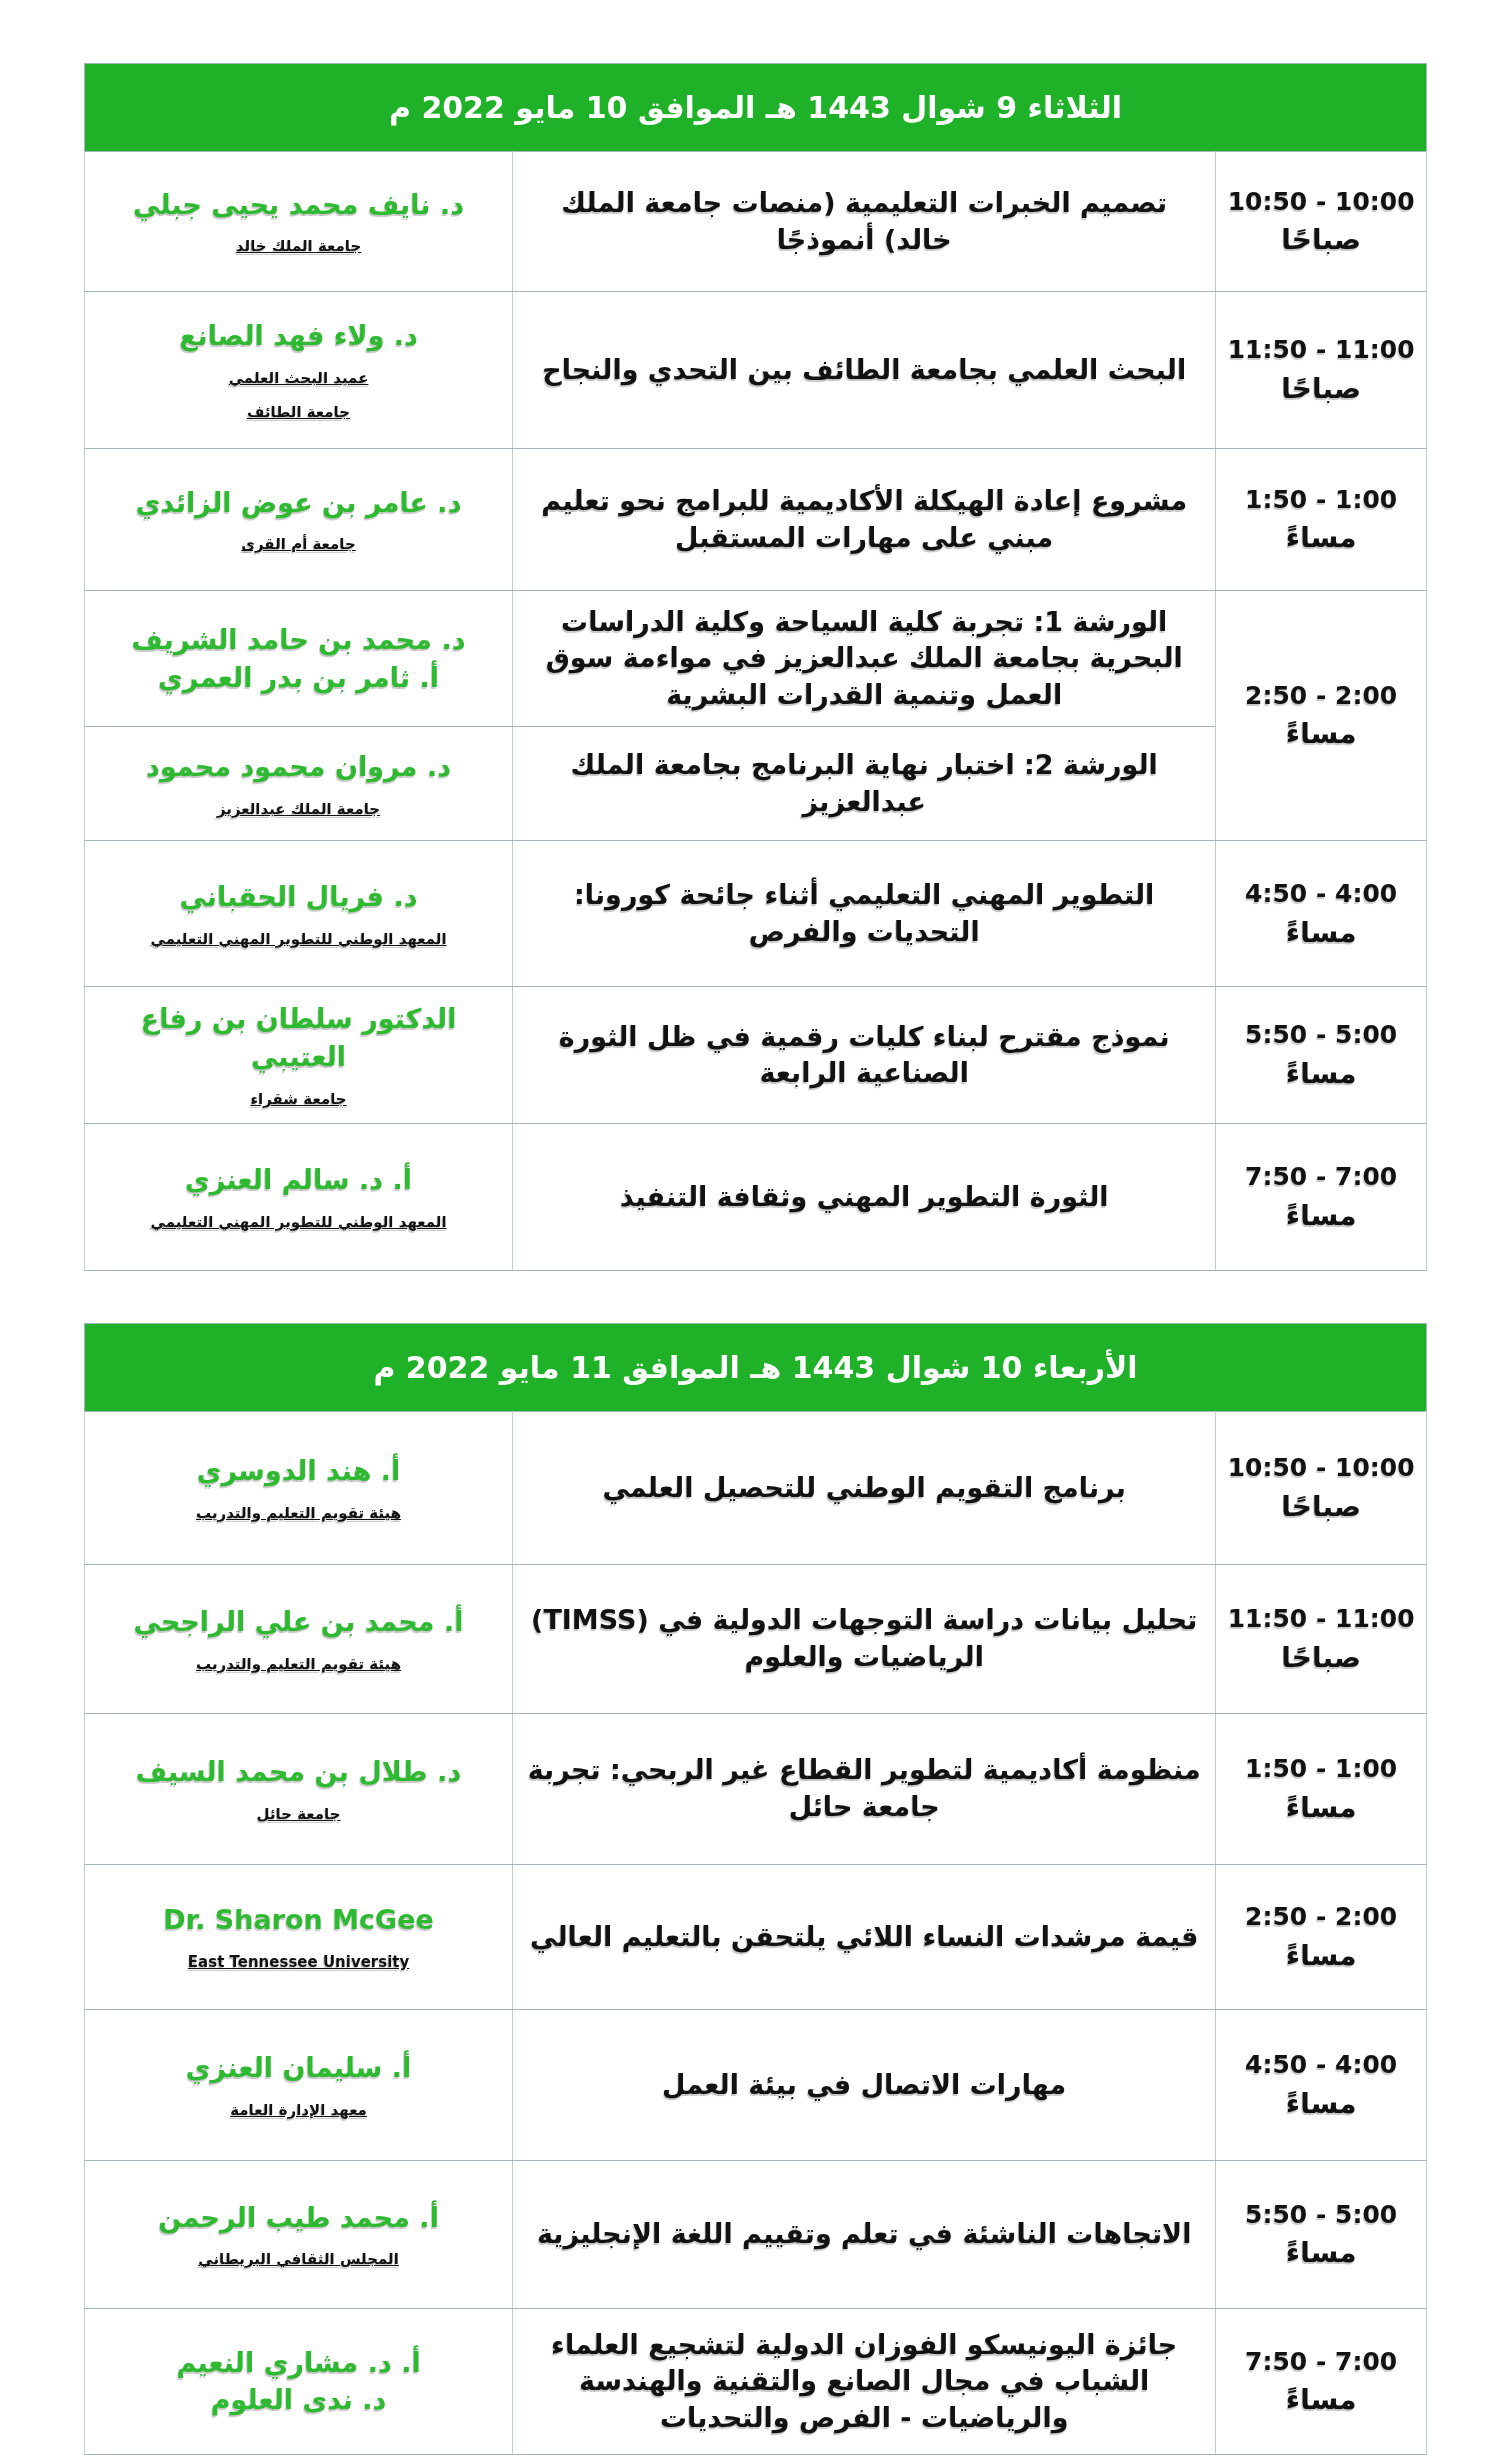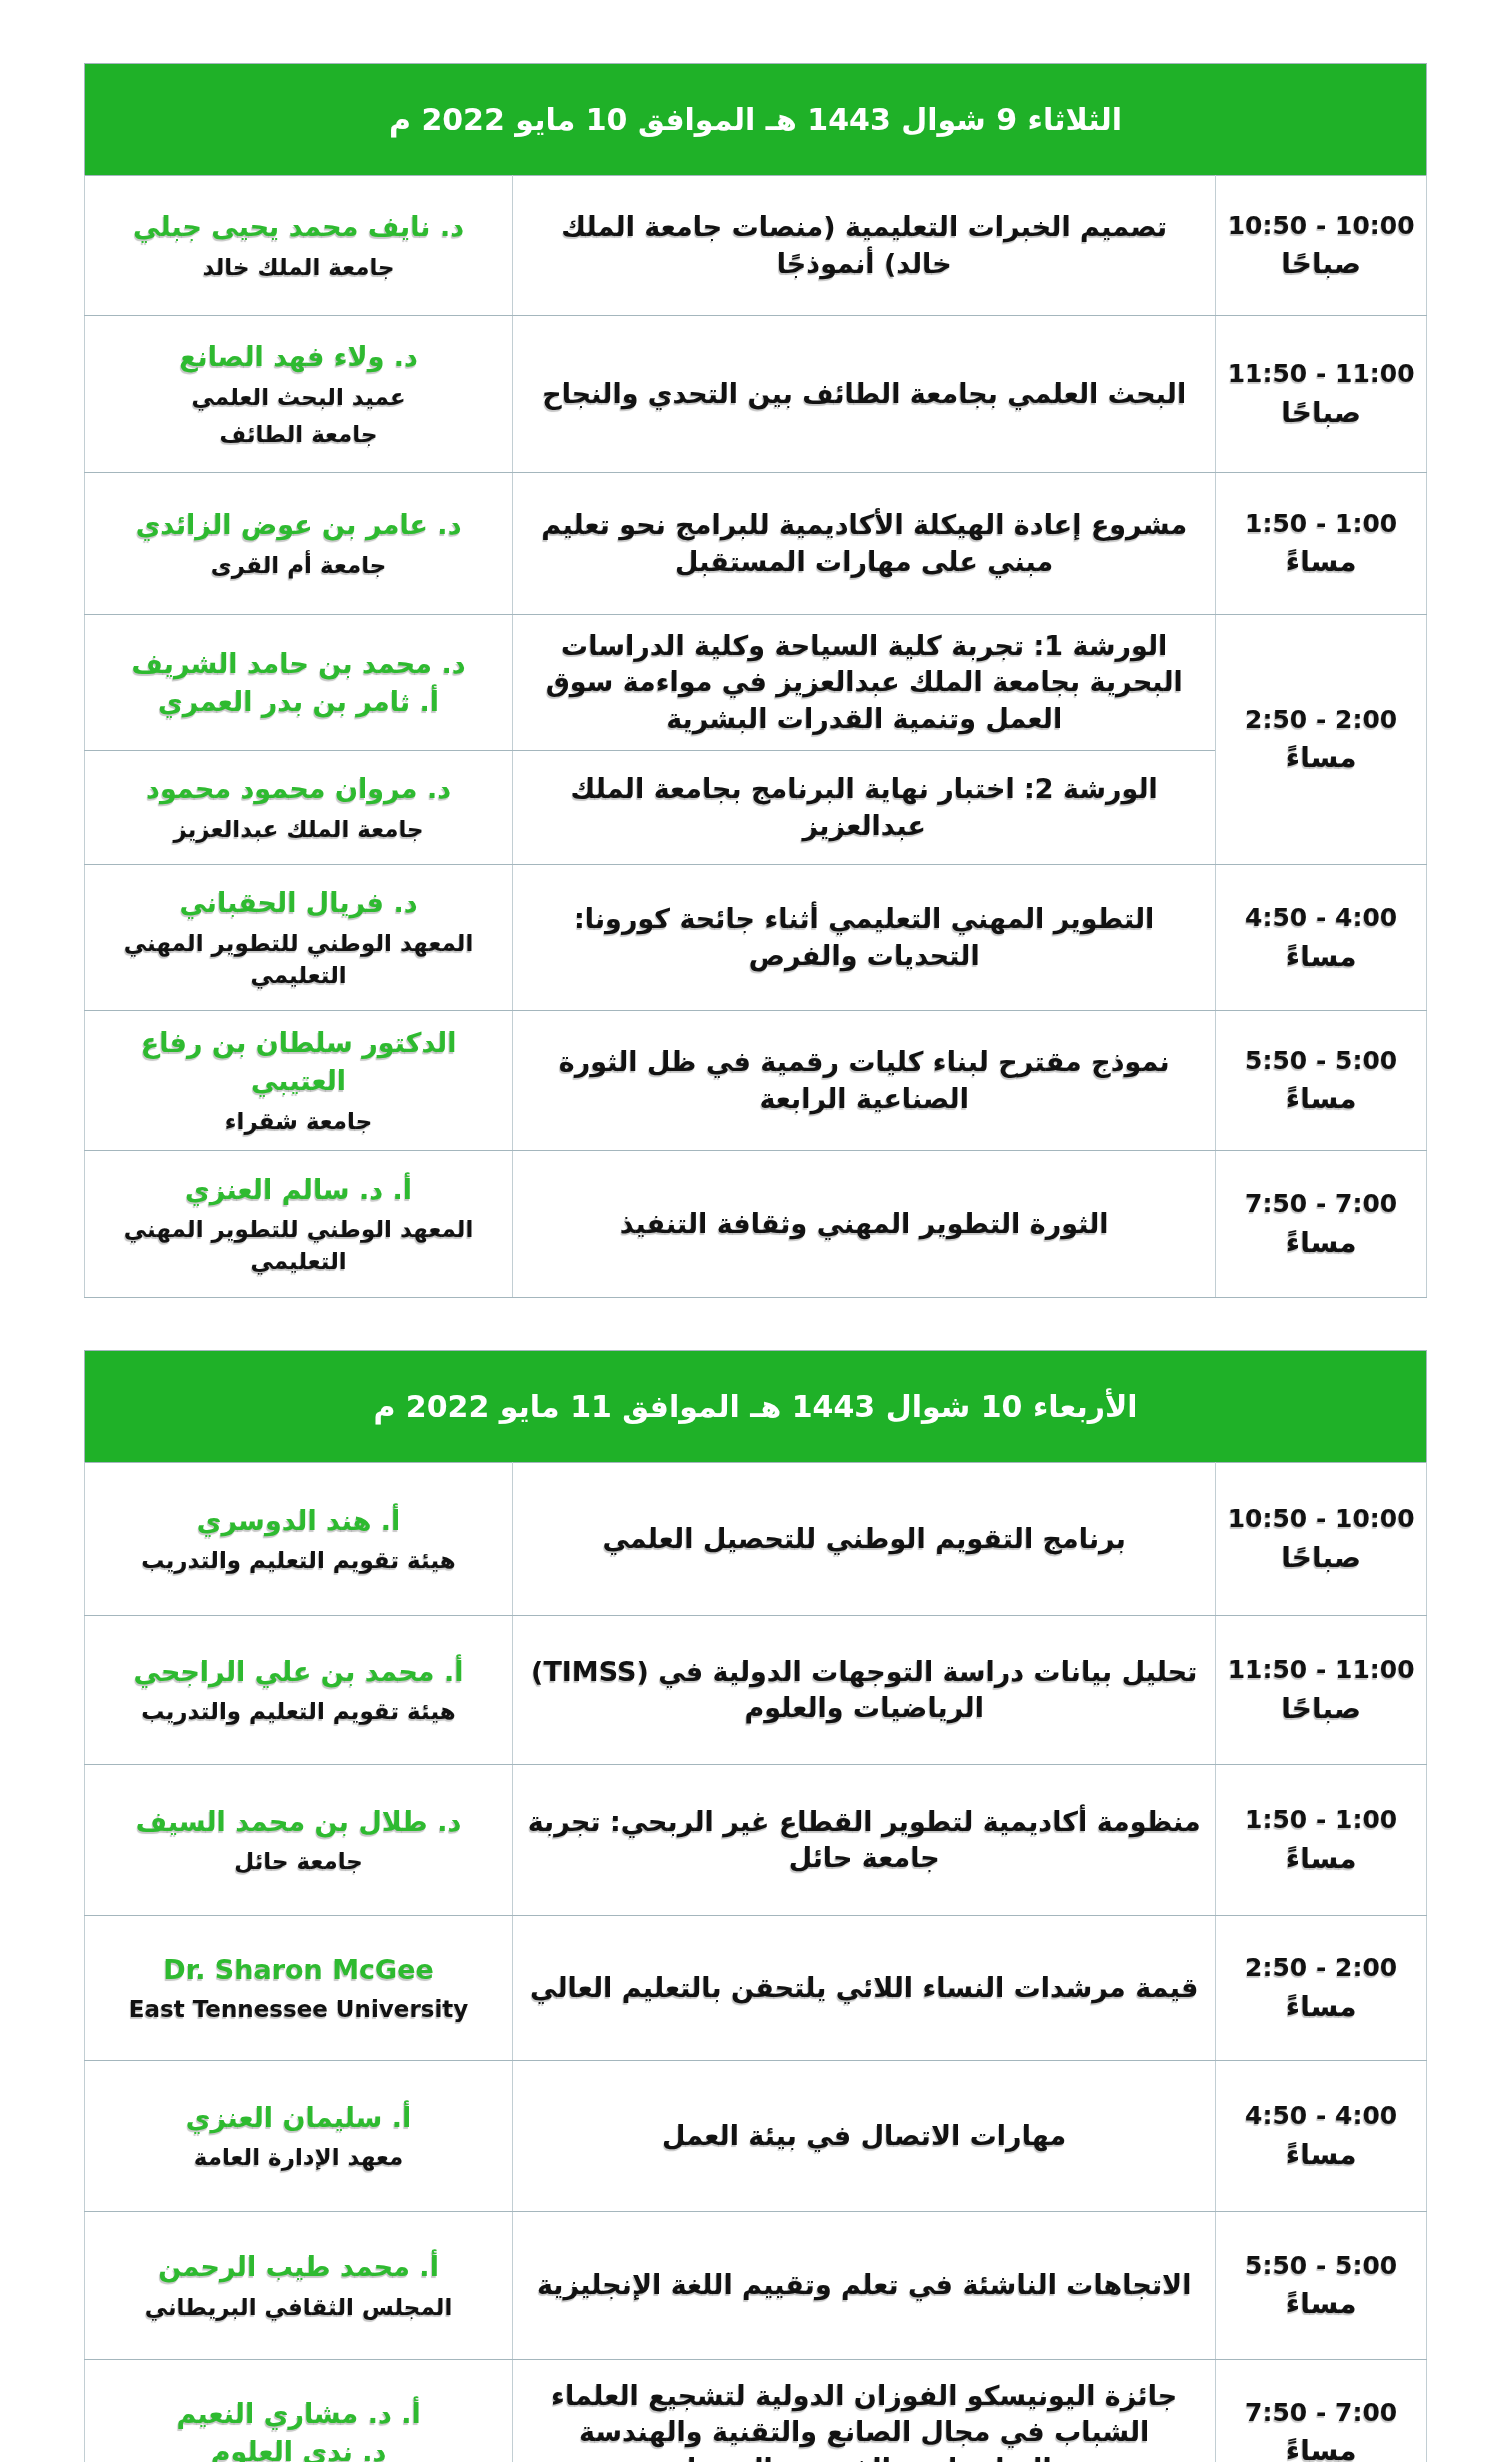--- a/index.html
+++ b/index.html
@@ -21,21 +21,21 @@
     table-layout: fixed;
     border: 1.9px solid var(--border, #a4b6bd);
   }
   table.schedule + table.schedule { margin-top: 52px; }
   col.col-time    { width: 15.7%; }
   col.col-title   { width: 52.4%; }
   col.col-speaker { width: 31.9%; }
   th.day-header {
     background: var(--green, #1fb128);
     color: var(--header-text, #fff);
-    height: 112px;
+    height: 88px;
     font-size: 30px;
     text-align: center;
     vertical-align: middle;
     padding: 9.3px 18.7px;
     margin-left: 31px;
   }
   td {
     border-top: 1.9px solid var(--border, #a4b6bd);
     border-bottom: 1.9px solid var(--border, #a4b6bd);
     border-left: 0.9px solid var(--border-light, #c2ced3);
@@ -46,21 +46,21 @@
   }
   .time-cell .time   { font-size: 25px; text-shadow: -0.9px 1.9px 0.9px rgba(0,0,0,.22); }
   .time-cell .period { font-size: 28px; margin-top: 7.5px; text-shadow: -0.9px 1.9px 0.9px rgba(0,0,0,.22); }
   .title {
     font-size: 27px;
     line-height: 1.35;
     text-shadow: -0.9px 1.9px 0.9px rgba(0,0,0,.22);
   }
   .spk { line-height: 1.4; text-shadow: -0.9px 1.9px 0.9px rgba(0,0,0,.22); }
   .spk.green { color: var(--name-green, #2eba30); font-size: 27px; }
-  .spk.black { color: var(--text, #111); font-size: 23px; margin-top: 5px; }
+  .spk.black { color: var(--text, #111); font-size: 15px; margin-top: 13px; text-decoration: underline; }
 </style>
 </head>
 <body>
 
 <div class="page">
 
   <table class="schedule">
     <colgroup>
       <col class="col-time">
         <col class="col-title">

